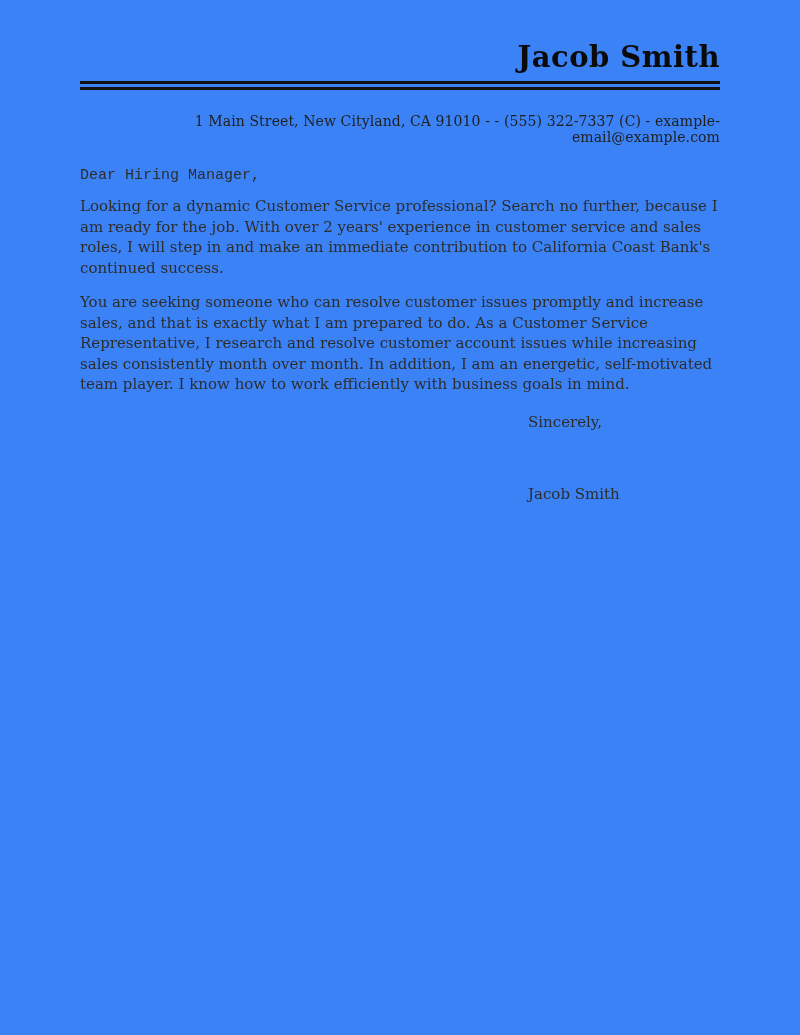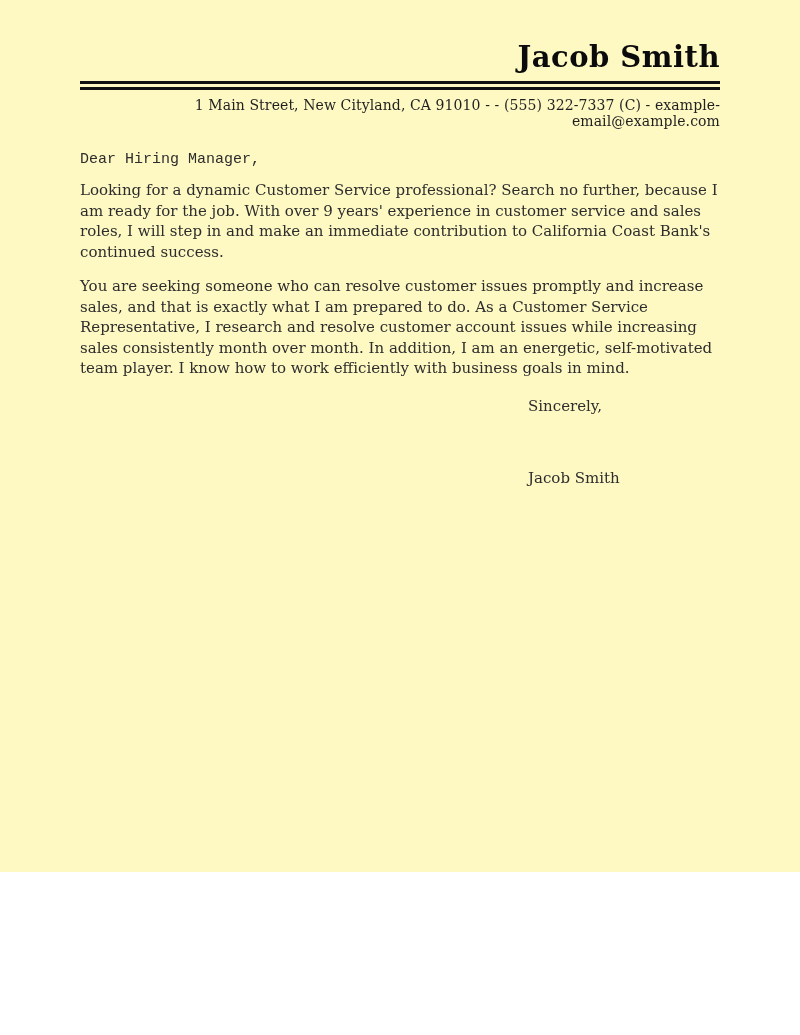--- a/index.html
+++ b/index.html
@@ -3,22 +3,22 @@
 <meta charset="utf-8">
 <style>
   html, body {
     margin: 0;
     padding: 0;
     background: #ffffff;
   }
   .page {
     position: relative;
     width: 800px;
-    height: 872px;
-    background: #fef9c3;
+    height: 1035px;
+    background: #3b82f6;
     box-sizing: border-box;
     padding: 42px 80px 0 80px;
     font-family: "DejaVu Serif", "Liberation Serif", serif;
     color: #2d2d2d;
     overflow: hidden;
   }
   .letterhead-name {
     margin: 0;
     font-size: 29px;
     font-weight: bold;
@@ -27,21 +27,21 @@
     line-height: 1.1;
     letter-spacing: 0.5px;
   }
   .letterhead-rule {
     margin-top: 7px;
     height: 3px;
     border-top: 3px solid #121212;
     border-bottom: 3px solid #121212;
   }
   .letterhead-contact {
-    margin-top: 7px;
+    margin-top: 23px;
     font-size: 14px;
     color: #1f1f1f;
     text-align: right;
     letter-spacing: 0.1px;
   }
   .letter-body {
     margin-top: 21px;
     font-size: 15px;
     line-height: 20.5px;
   }
@@ -70,21 +70,21 @@
 
   <header>
     <h1 class="letterhead-name">Jacob Smith</h1>
     <div class="letterhead-rule"></div>
     <div class="letterhead-contact">1 Main Street, New Cityland, CA 91010 - - (555) 322-7337 (C) - example-email@example.com</div>
   </header>
 
   <main class="letter-body">
     <p class="salutation">Dear Hiring Manager,</p>
 
-    <p>Looking for a dynamic Customer Service professional? Search no further, because I am ready for the job. With over 9 years' experience in customer service and sales roles, I will step in and make an immediate contribution to California Coast Bank's continued success.</p>
+    <p>Looking for a dynamic Customer Service professional? Search no further, because I am ready for the job. With over 2 years' experience in customer service and sales roles, I will step in and make an immediate contribution to California Coast Bank's continued success.</p>
 
     <p>You are seeking someone who can resolve customer issues promptly and increase sales, and that is exactly what I am prepared to do. As a Customer Service Representative, I research and resolve customer account issues while increasing sales consistently month over month. In addition, I am an energetic, self-motivated team player. I know how to work efficiently with business goals in mind.</p>
 
 
     <div class="closing-block">
       <p class="closing-salutation">Sincerely,</p>
       <p class="signature-name">Jacob Smith</p>
     </div>
   </main>
 

